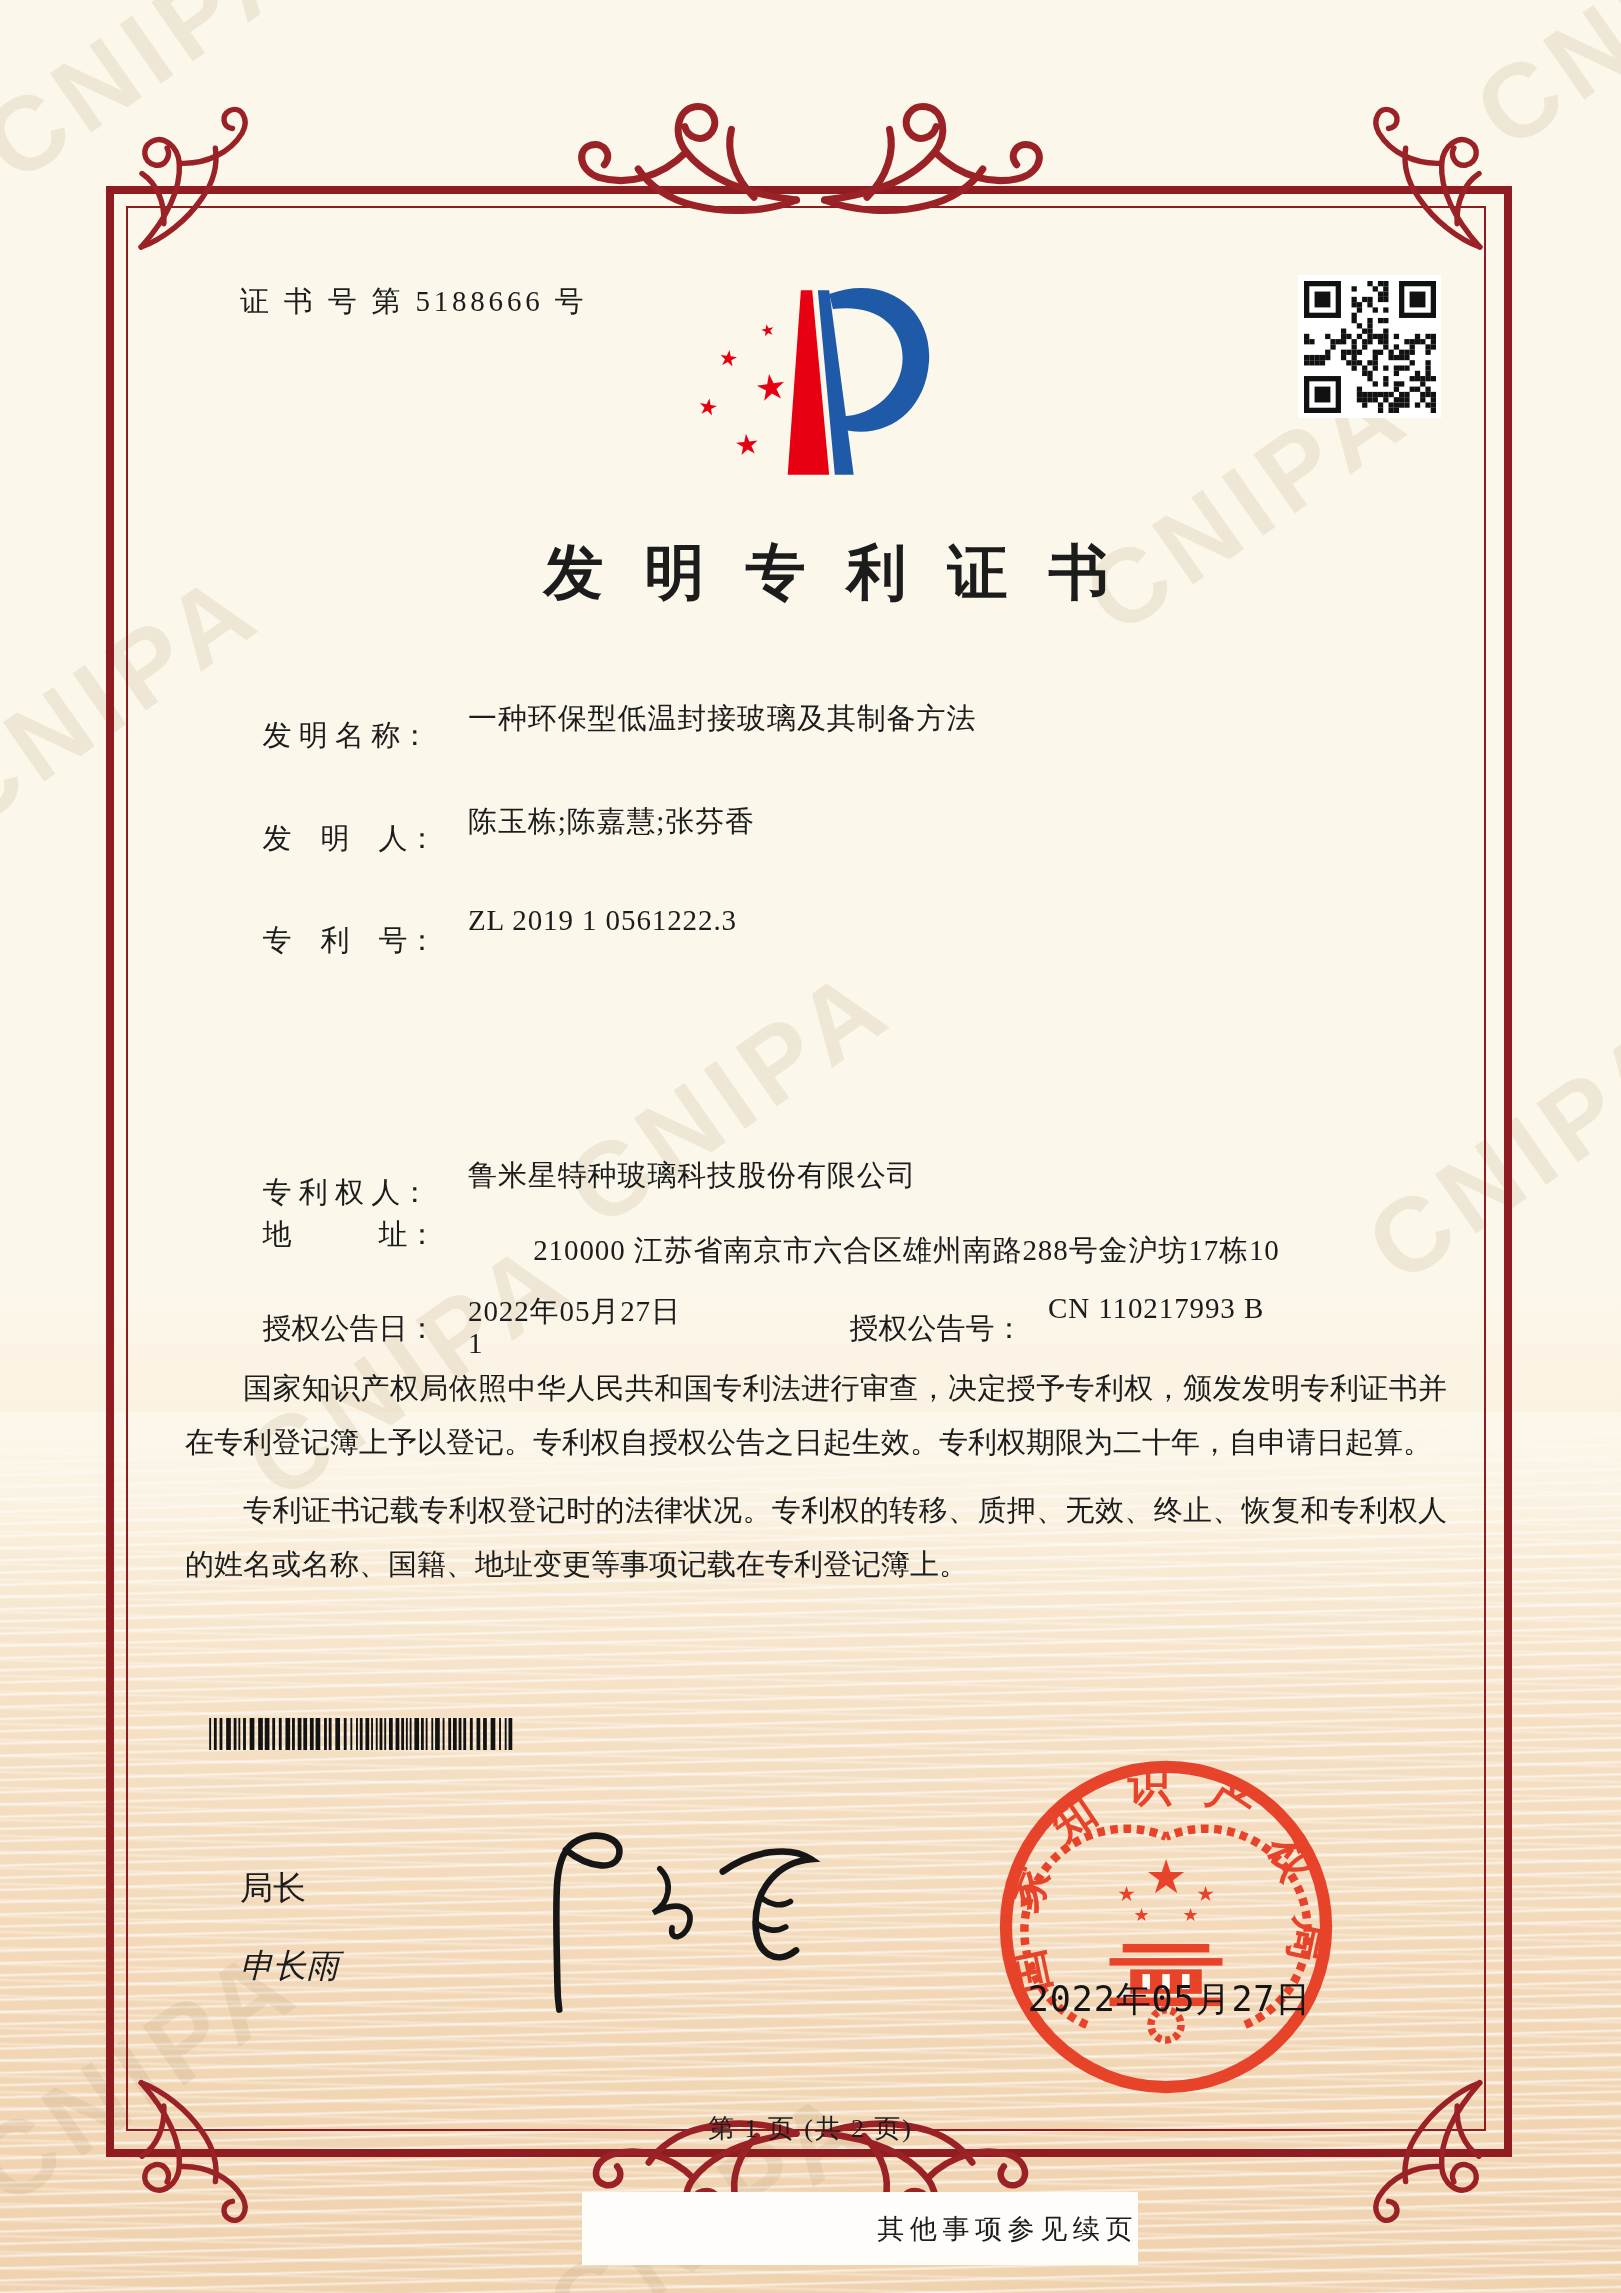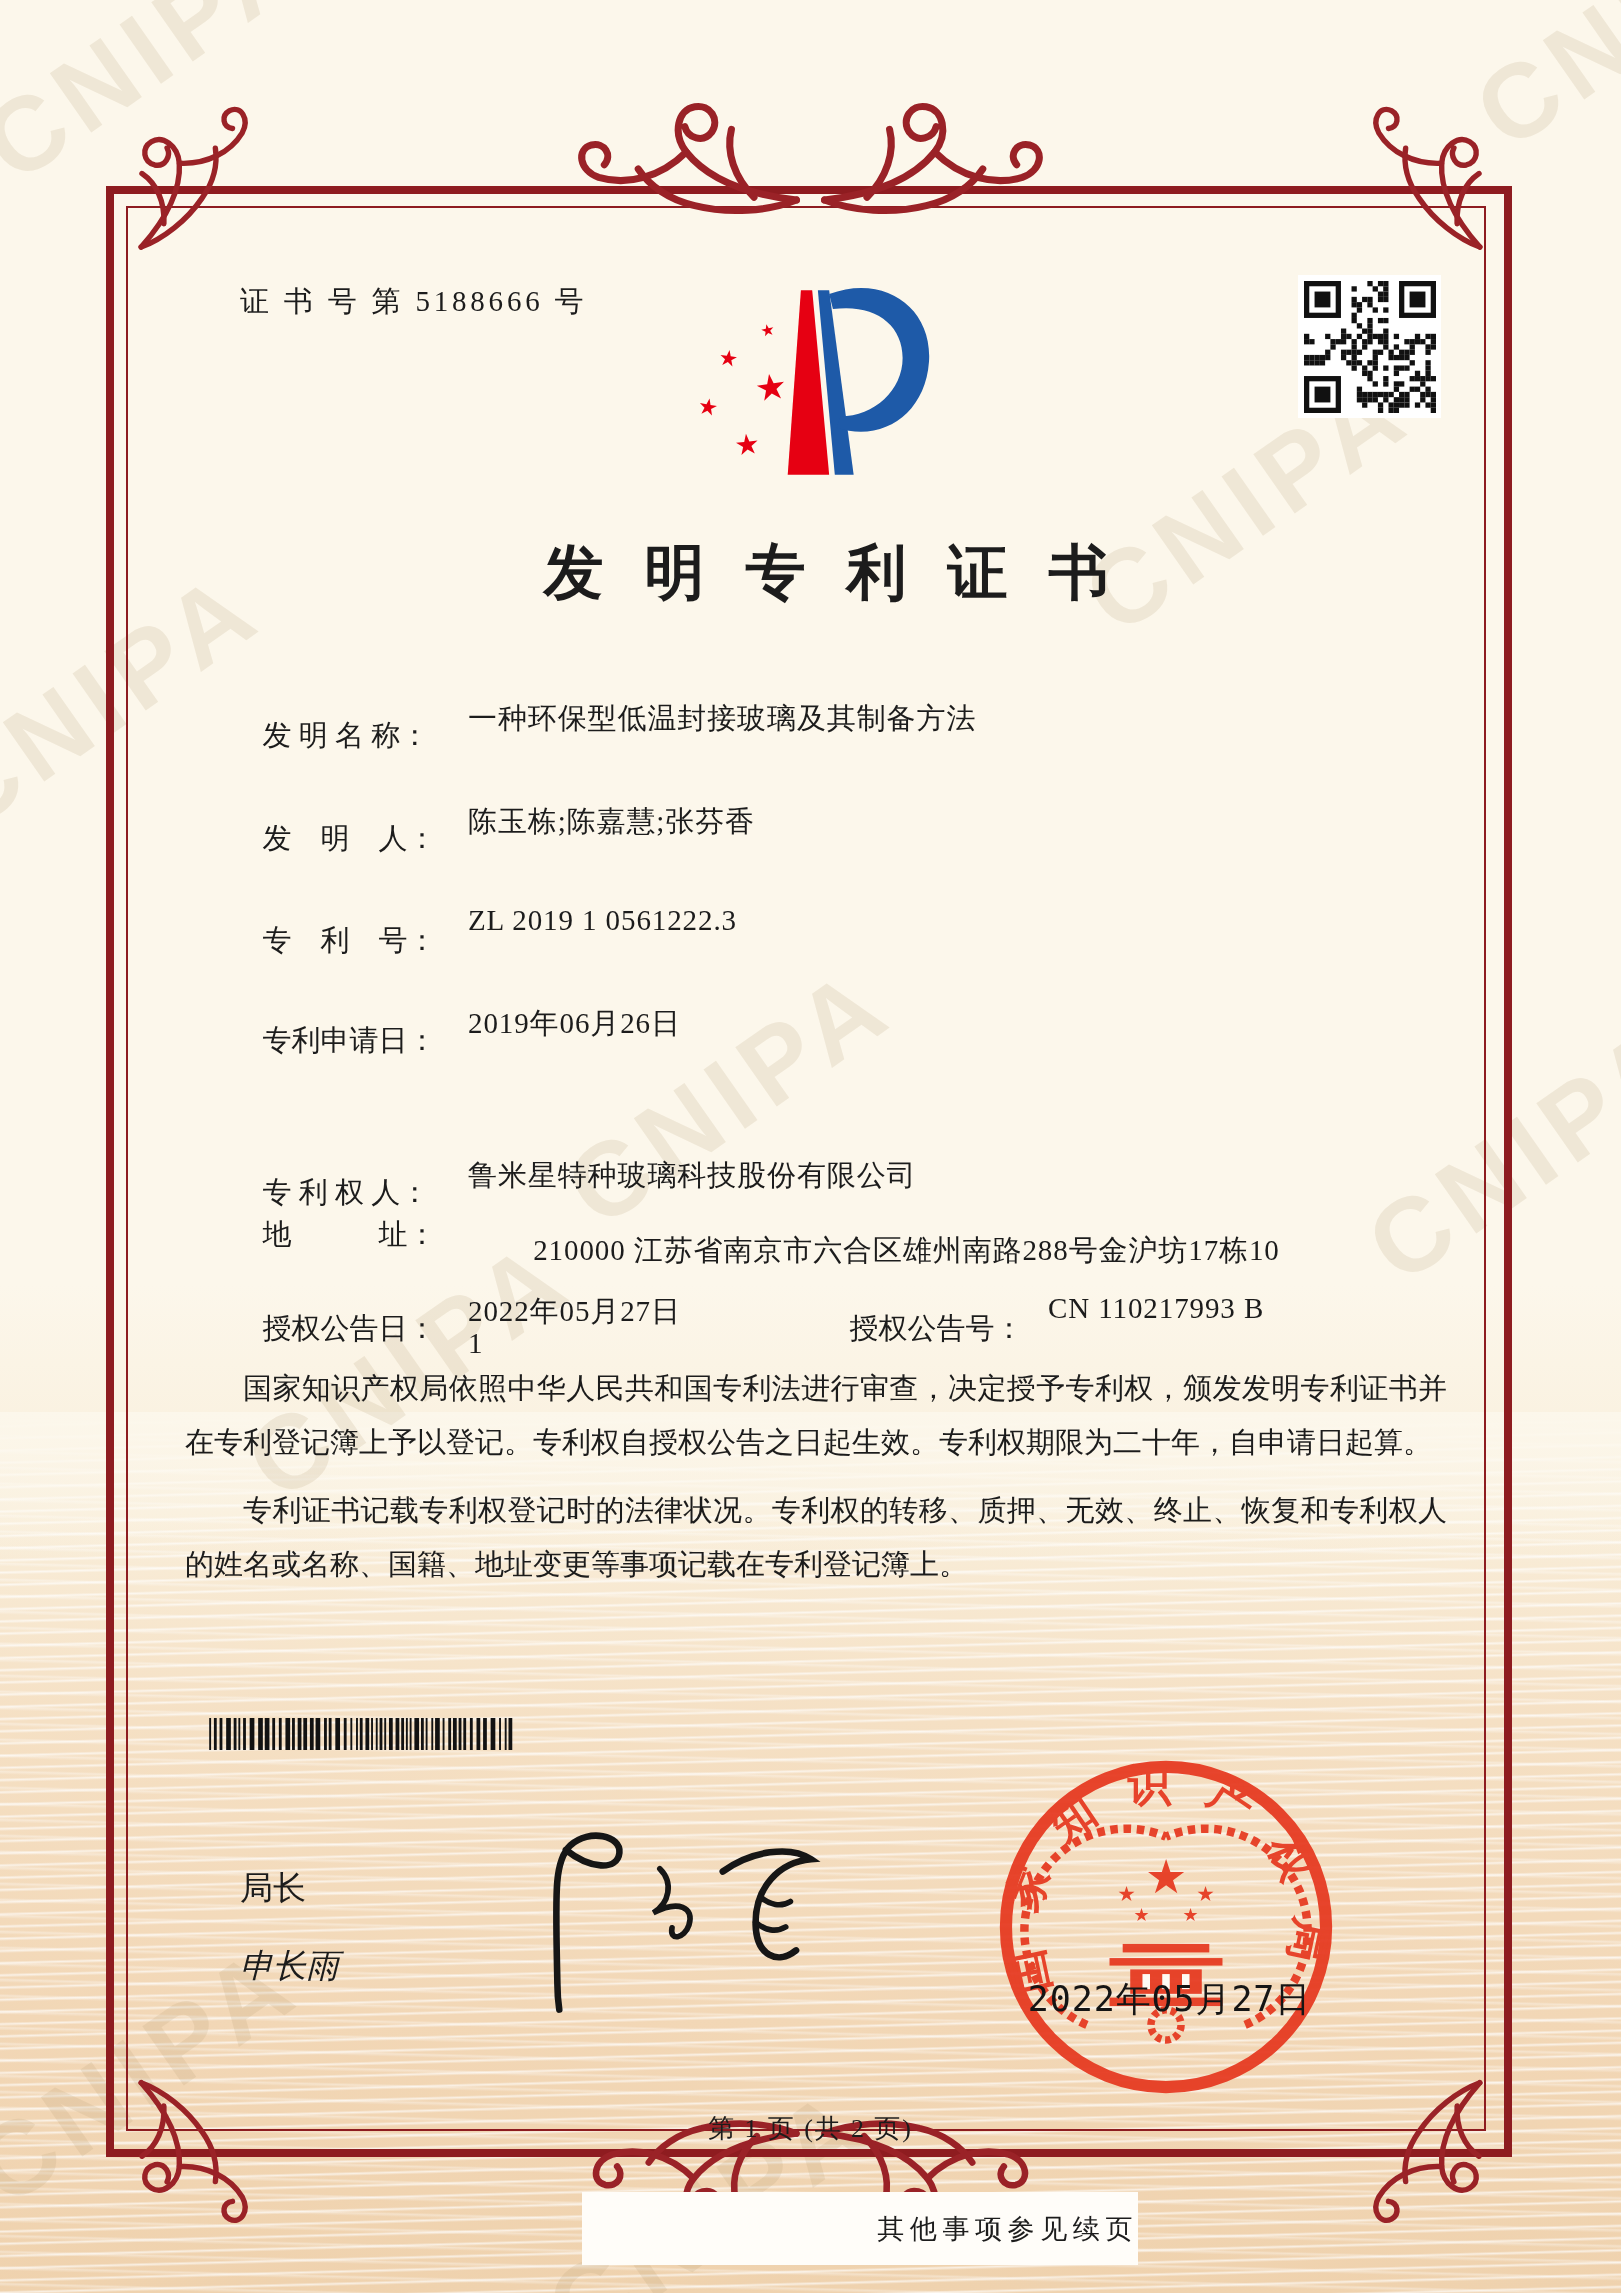--- a/index.html
+++ b/index.html
@@ -324,24 +324,20 @@
       <span class="f-value">陈玉栋;陈嘉慧;张芬香</span>
     </div>
     <div class="f-row" style="top:699px">
       <span class="f-label">发 明 名 称：</span>
       <span class="f-value">一种环保型低温封接玻璃及其制备方法</span>
     </div>
     <div class="f-row" style="top:904px">
       <span class="f-label">专　利　号：</span>
       <span class="f-value">ZL 2019 1 0561222.3</span>
     </div>
-    <div class="f-row" style="top:1004px">
-      <span class="f-label">专利申请日：</span>
-      <span class="f-value">2019年06月26日</span>
-    </div>
     <div class="f-row" style="top:1156px">
       <span class="f-label">专 利 权 人：</span>
       <span class="f-value">鲁米星特种玻璃科技股份有限公司</span>
     </div>
     <div class="f-row" style="top:1198px">
       <span class="f-label">地　　　址：</span>
       <span class="f-value">
         <span>210000 江苏省南京市六合区雄州南路288号金沪坊17栋10</span>
         <span class="l2">1</span>
       </span>

